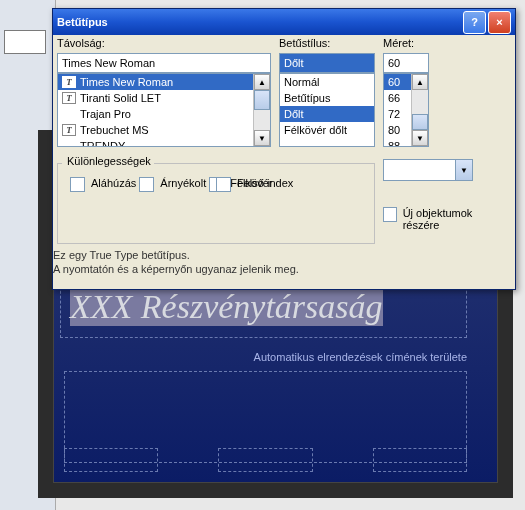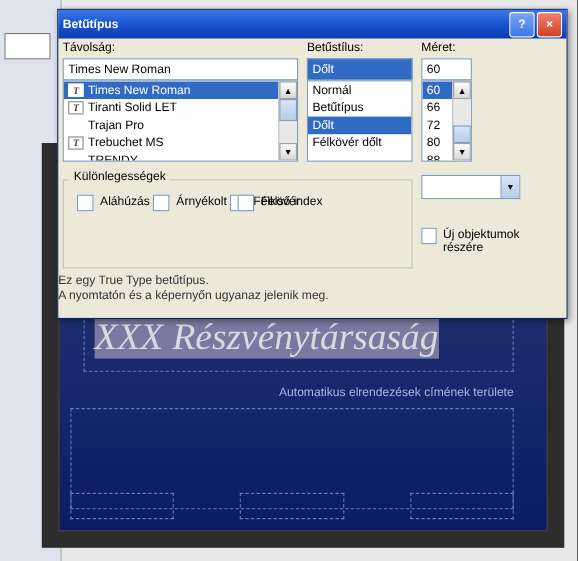--- a/index.html
+++ b/index.html
@@ -3,21 +3,21 @@
 <meta charset="utf-8">
 <style>
 body{margin:0;font-family:Tahoma,Arial,sans-serif;font-size:11px;background:#3a3a3a;overflow:hidden}
 .canvas{width:525px;height:510px;position:relative;background:#3a3a3a}
 .bg{position:absolute;top:0;left:0;right:0;bottom:0;background:#e8e8e8}
 .toolbar{position:absolute;top:0;left:0;width:55px;height:510px;background:#dfe4ec;border-right:1px solid #aaa}
 .toolbar .dd{position:absolute;top:30px;left:4px;width:40px;height:22px;background:#fff;border:1px solid #7a7a7a}
 .slide-area{position:absolute;top:130px;left:38px;right:12px;bottom:12px;background:#2c2c2c}
 .slide{position:absolute;top:10px;left:15px;right:15px;bottom:15px;background:linear-gradient(180deg,#2c3d9a 0%,#1f2e6e 40%,#0b1c65 100%);border:1px solid #444}
 .diag{position:absolute;top:0;left:0;right:0;height:130px;background:repeating-linear-gradient(45deg,#888 0,#888 1px,transparent 1px,transparent 4px);opacity:.2}
-.title-box{position:absolute;top:135px;left:22px;right:30px;height:60px;border:1px dashed #6a7ab0;display:flex;align-items:center;padding:0 9px}
+.title-box{position:absolute;top:135px;left:6px;right:30px;height:60px;border:1px dashed #6a7ab0;display:flex;align-items:center;padding:0 9px}
 .title-text{font-family:"Times New Roman",serif;font-style:italic;font-size:34px;color:#d8dae0;background:#7a7aa0}
 .subtitle-area{position:absolute;top:210px;left:10px;right:30px;height:16px;color:#a8b4e8;font-size:11px;text-align:right}
 .content-box{position:absolute;top:230px;left:10px;right:30px;height:90px;border:1px dashed #6a7ab0}
 .thumb-row{position:absolute;bottom:8px;left:10px;right:30px;height:26px;display:flex;gap:60px}
 .thumb{width:110px;height:22px;border:1px dashed #6a7ab0}
 
 
 .dlg{position:absolute;top:8px;left:52px;width:462px;border:1px solid #0a246a;background:#ece9d8;box-shadow:2px 2px 6px rgba(0,0,0,.4)}
 .titlebar{height:26px;background:linear-gradient(180deg,#3a78e8 0%,#1a54d0 50%,#0a3cb0 100%);display:flex;align-items:center;padding:0 4px;color:#fff;font-weight:bold}
 .titlebar .spacer{flex:1}

